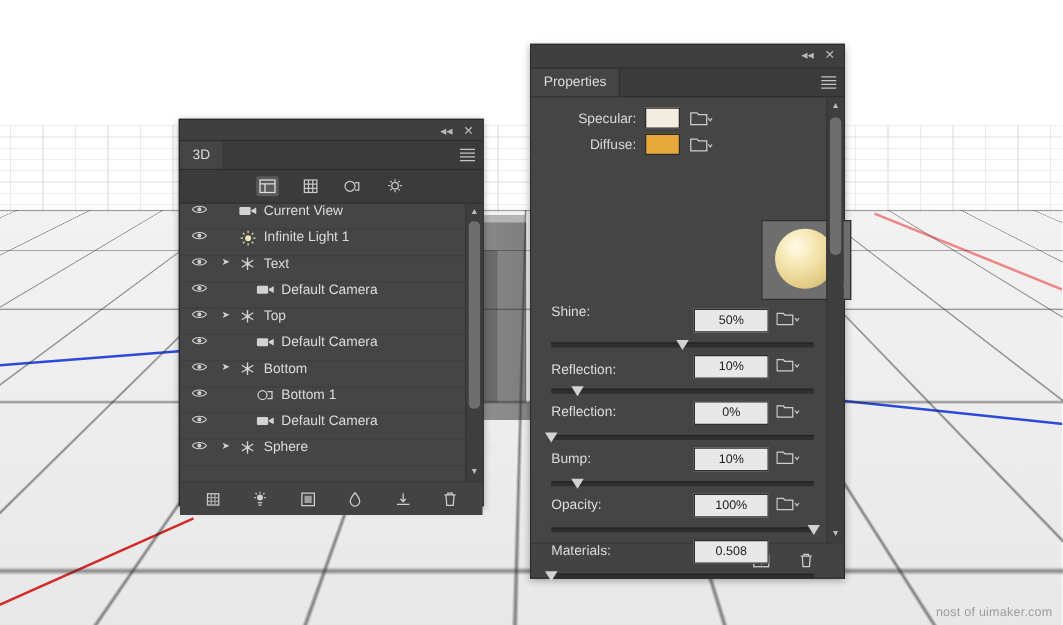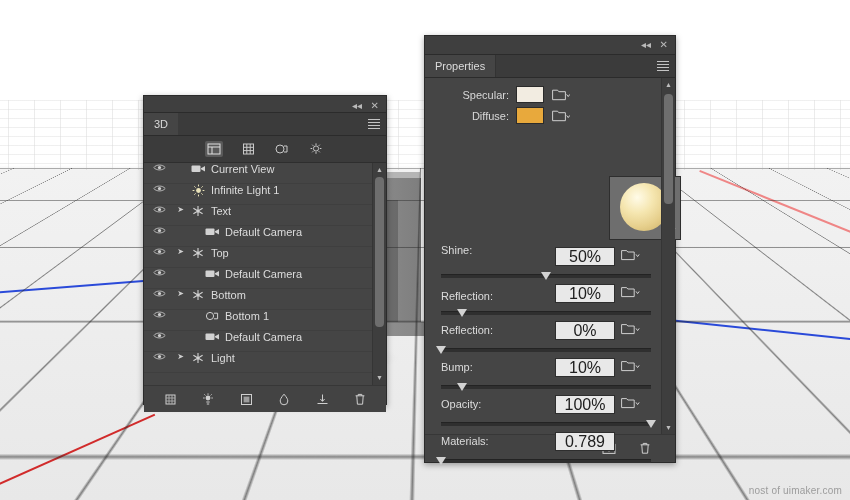--- a/index.html
+++ b/index.html
@@ -386,21 +386,21 @@
     color: #dcdcdc;
   }
   .value-box {
     position: absolute;
     width: 58px;
     height: 17px;
     line-height: 17px;
     background: #e8e8e8;
     border: 1px solid #2e2e2e;
     color: #202020;
-    font-size: 16px;
+    font-size: 10px;
     text-align: center;
     cursor: text;
   }
   .mini-folder {
     position: absolute;
     width: 19px; height: 15px;
     cursor: pointer;
   }
   .track {
     position: absolute;
@@ -668,21 +668,21 @@
             </svg>
           </div>
           <div style="width:0px"></div>
           <div class="arrow-cell">➤</div>
           <div class="icon-cell">
             <svg width="14" height="12" viewBox="0 0 14 12">
               <path d="M7 1V11 M2.4 3.2L11.6 8.8 M11.6 3.2L2.4 8.8" stroke="#d2d2d2" stroke-width="1.1"></path>
               <circle cx="7" cy="6" r="1.5" fill="#d2d2d2"></circle>
             </svg>
           </div>
-          <div class="scene-label">Light</div>
+          <div class="scene-label">Sphere</div>
         </div>
         <div class="list-scroll">
         <div class="arrow-up">▲</div>
         <div class="thumb"></div>
         <div class="arrow-down">▼</div>
       </div>
     </div>
 
     <div class="panel-footer">
       <div class="footer-btn">
@@ -824,21 +824,21 @@
               <svg width="19" height="14" viewBox="0 0 19 14">
                 <path d="M0.6 2.6h5l1.2 1.4h6.4v7.6H0.6z" fill="none" stroke="#cfcfcf"></path>
                 <path d="M15 6.4l1.6 2.2 1.6-2.2" fill="none" stroke="#cfcfcf"></path>
               </svg>
             </div>
             <div class="track" style="left:16px;top:344px;width:210px"></div>
             <div class="knob" style="left:221px;top:342px"></div>
           </div>
           <div>
             <div class="slider-label" style="top:357px">Materials:</div>
-            <div class="value-box" style="left:130px;top:354px">0.789</div>
+            <div class="value-box" style="left:130px;top:354px">0.508</div>
             <div class="track" style="left:16px;top:381px;width:210px"></div>
             <div class="knob" style="left:11px;top:379px"></div>
           </div>
         </div>
 
       <div class="props-scroll">
         <div class="arrow-up" style="position:absolute;left:3px;top:3px;font-size:7px;color:#bdbdbd;">▲</div>
         <div class="thumb"></div>
         <div class="arrow-down" style="position:absolute;left:3px;bottom:3px;font-size:7px;color:#bdbdbd;">▼</div>
       </div>

